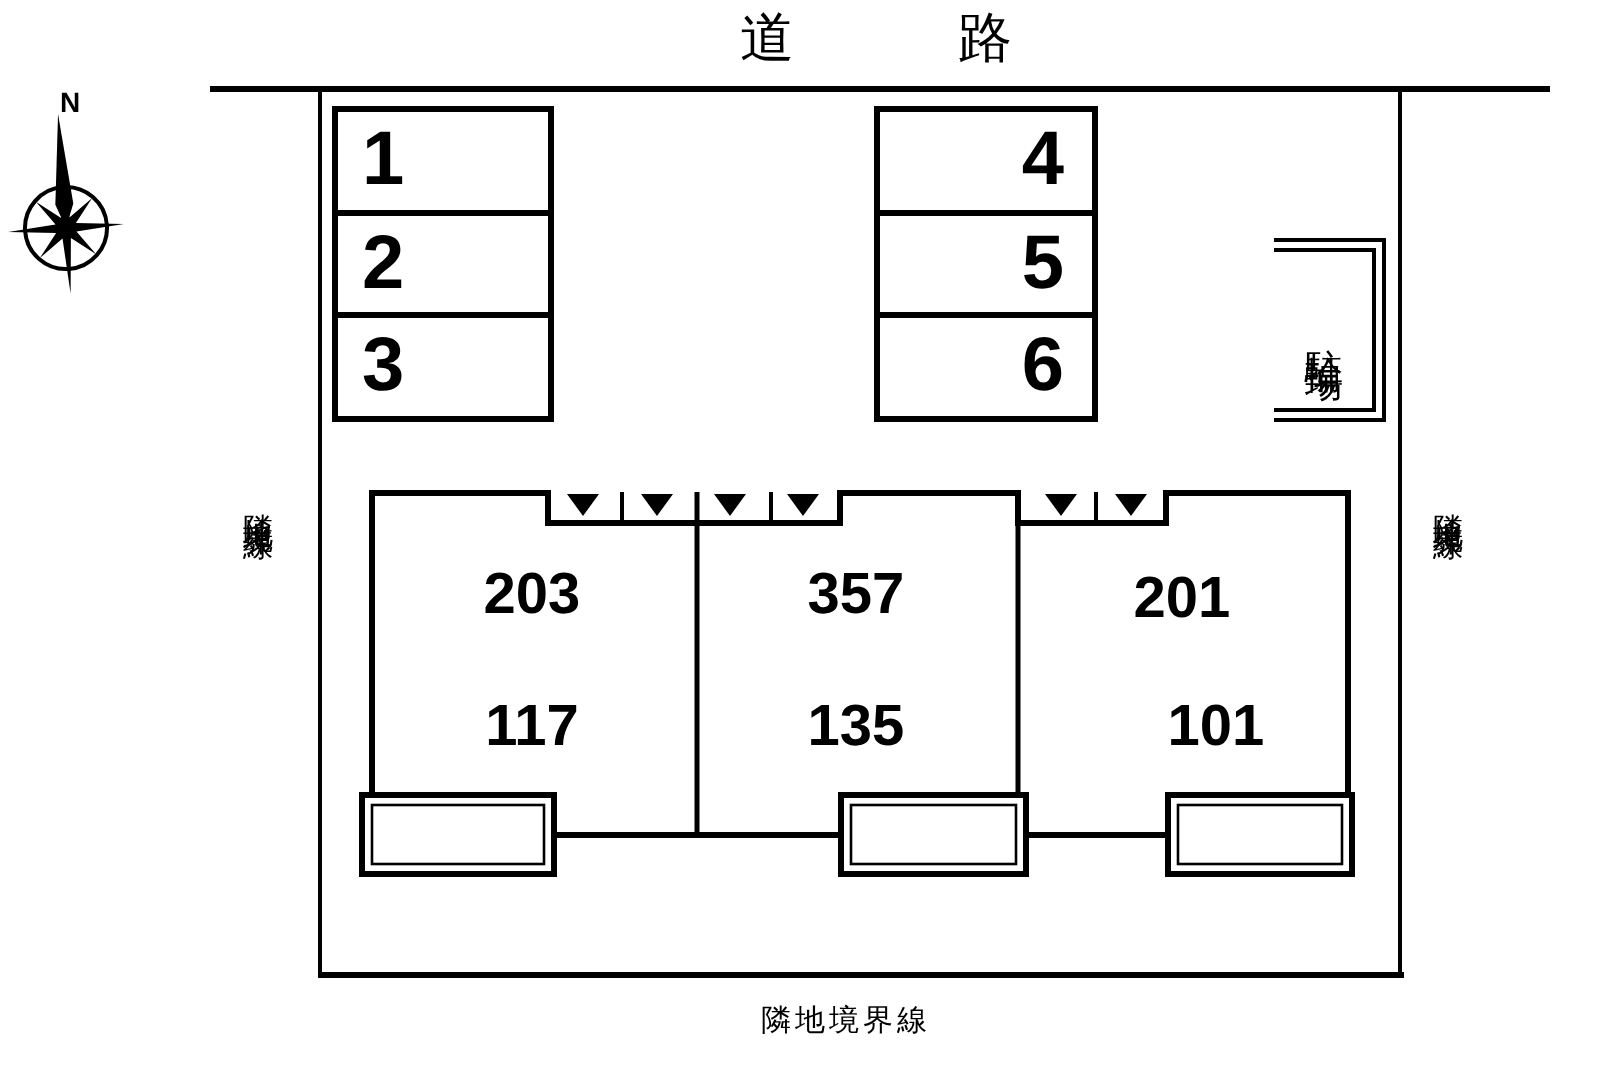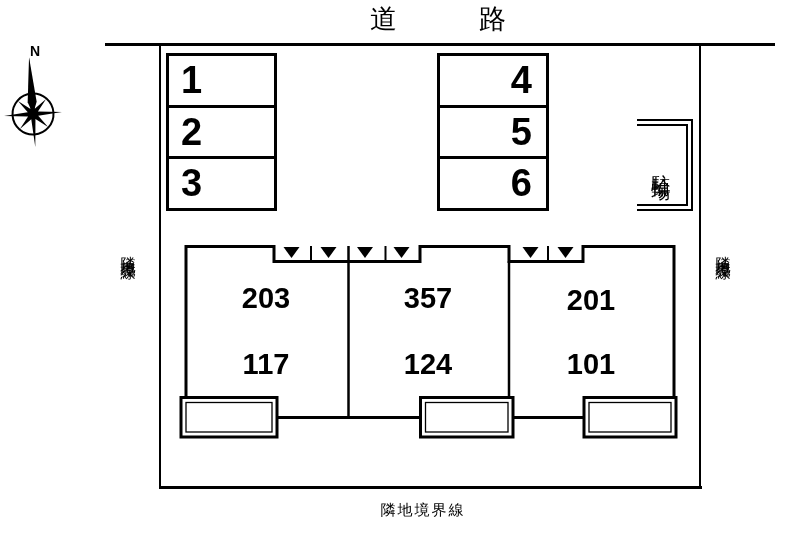--- a/index.html
+++ b/index.html
@@ -117,21 +117,21 @@
     </g>
     <g>
       <rect x="584" y="397.5" width="92" height="39.5" fill="#fff" stroke="#000" stroke-width="3"></rect>
       <rect x="589" y="402.5" width="82" height="29.5" fill="none" stroke="#000" stroke-width="1.3"></rect>
     </g>
   </svg>
 
   <div class="room-num" style="left:266px;top:298px;">203</div>
   <div class="room-num" style="left:266px;top:364px;">117</div>
   <div class="room-num" style="left:428px;top:298px;">357</div>
-  <div class="room-num" style="left:428px;top:364px;">124</div>
+  <div class="room-num" style="left:428px;top:364px;">135</div>
   <div class="room-num" style="left:591px;top:284px;margin-top:16px;">201</div>
-  <div class="room-num" style="left:591px;top:364px;">101</div>
+  <div class="room-num" style="left:608px;top:364px;">101</div>
 
   <div id="boundary-label-left" class="abs v-label">隣地境界線</div>
   <div id="boundary-label-right" class="abs v-label">隣地境界線</div>
   <div id="boundary-label-bottom" class="abs">隣地境界線</div>
 
 </div>
 
 </body></html>

